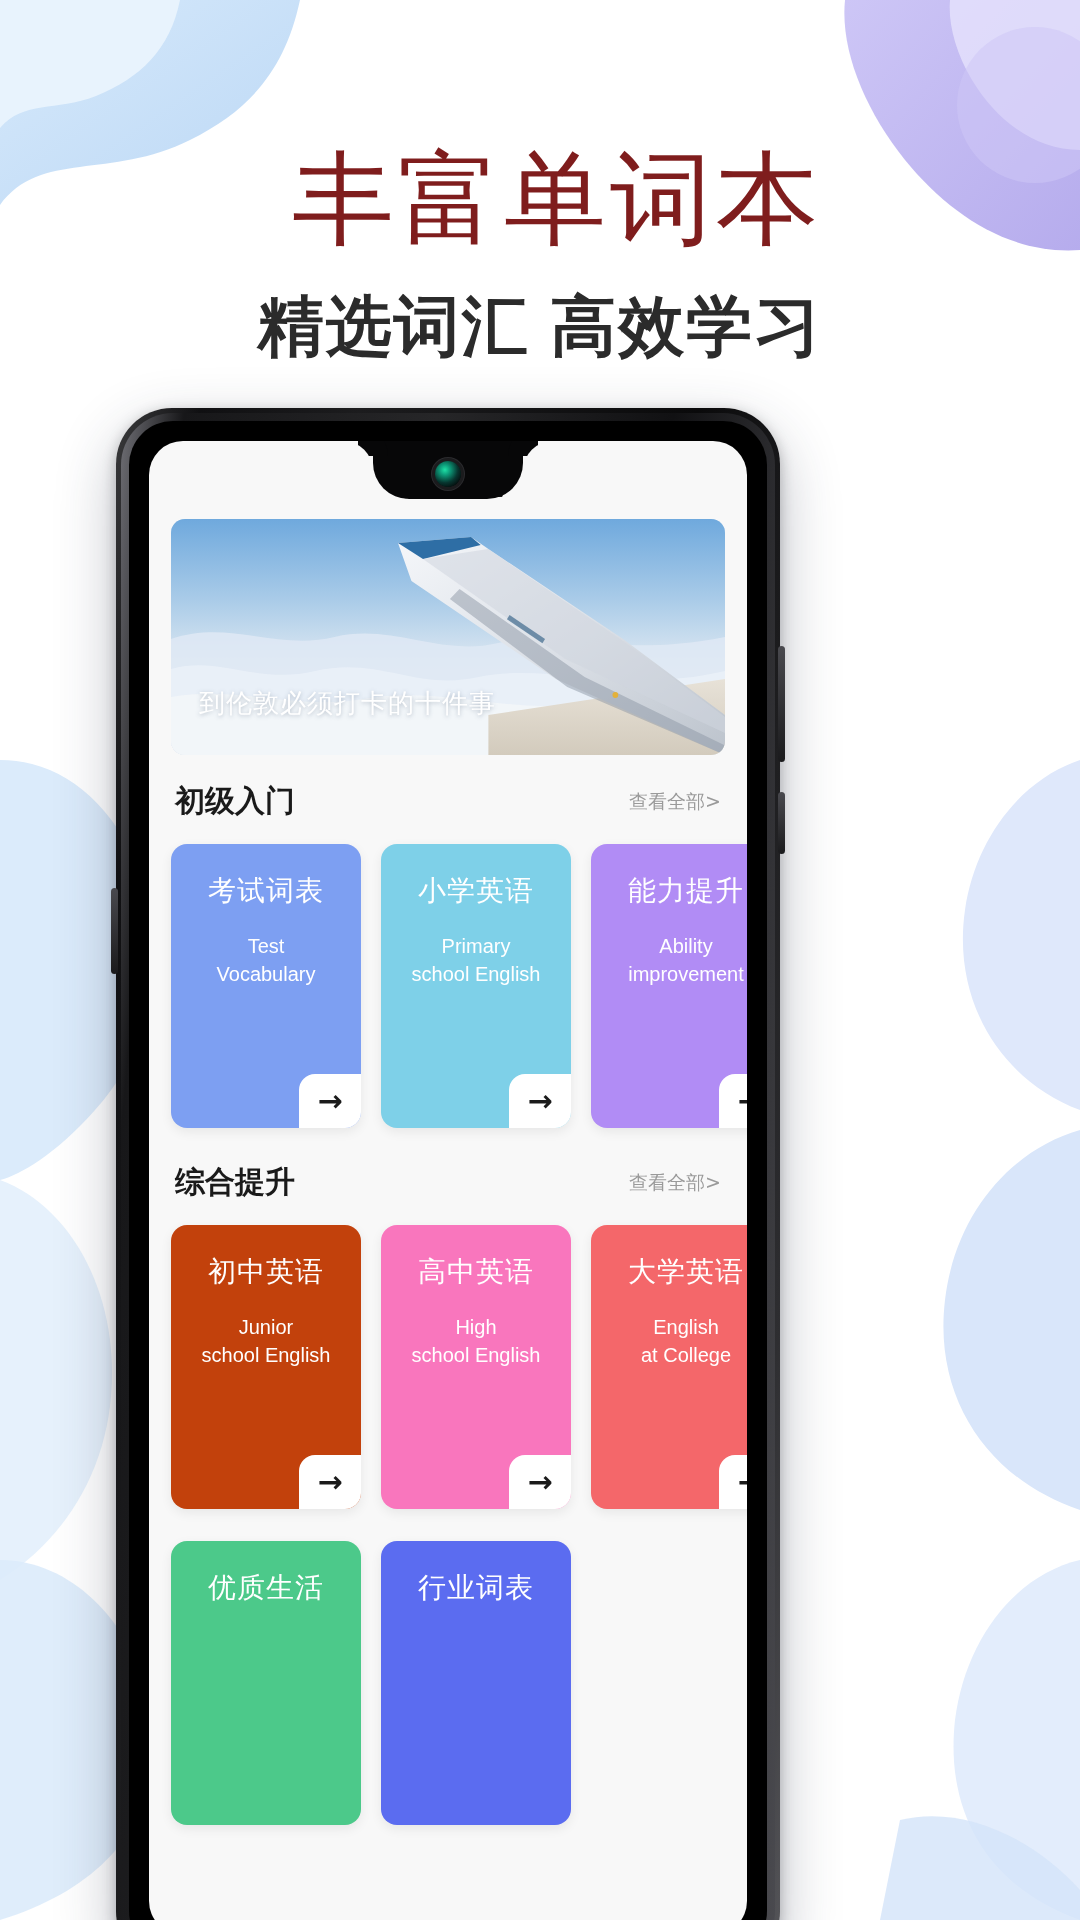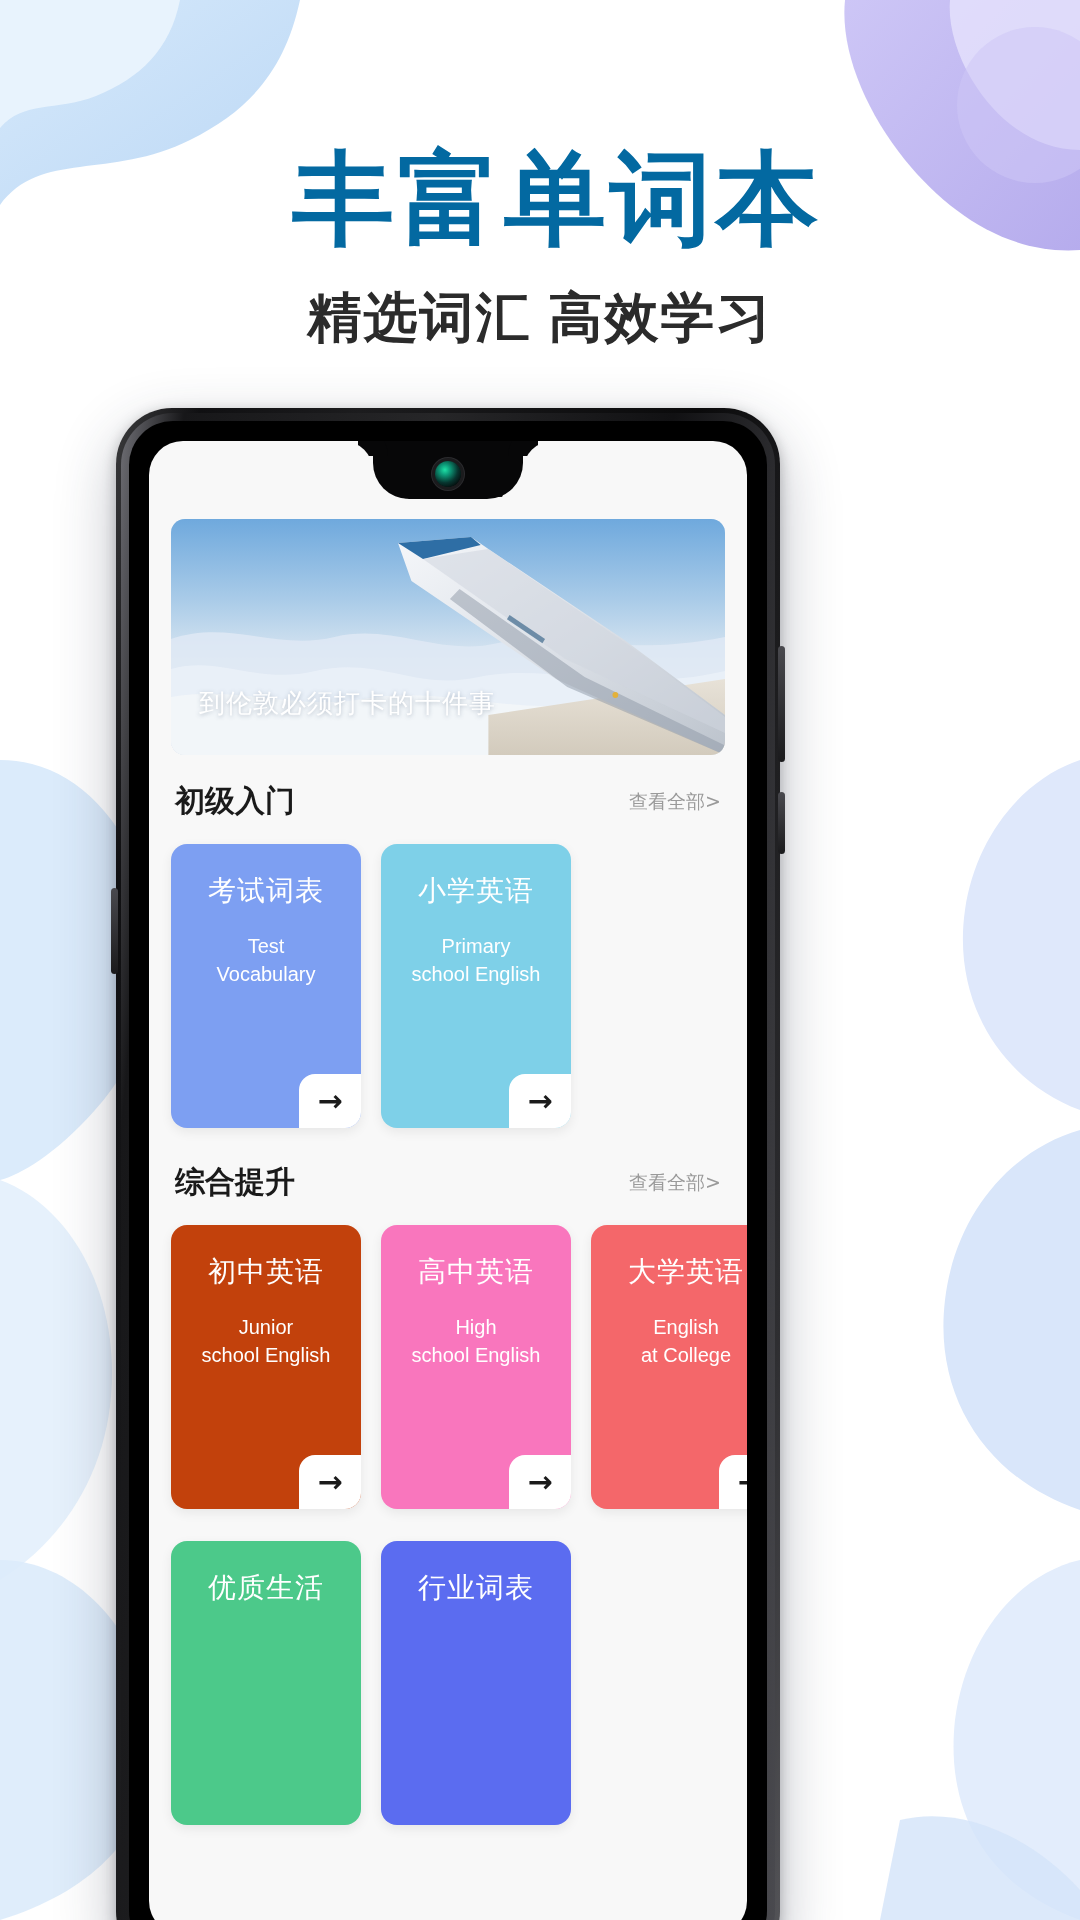--- a/index.html
+++ b/index.html
@@ -12,29 +12,29 @@
   }
 
   
   #bg { position:absolute; inset:0; z-index:0; }
 
   
   .hero { position:absolute; top:0; left:0; width:1080px; z-index:5; text-align:center; }
   .hero-title {
     margin-top:148px;
     font-size:102px;
-    font-weight:bold;
+    font-weight:normal;
     letter-spacing:4px;
-    color:#0369a1;
+    color:#7f1d1d;
     line-height:1.0;
     margin-left:34px;
   }
   .hero-sub {
     margin-top:32px;
-    font-size:54px;
+    font-size:66px;
     font-weight:bold;
     letter-spacing:2px;
     color:#2b2b2b;
     text-align:center;
   }
 
   
   .phone {
     position:absolute;
     left:116px; top:408px;
@@ -265,20 +265,26 @@
           <div class="card-en" style="white-space:pre-line">Test
 Vocabulary</div>
           <div class="card-go">→</div>
         </div>
         <div class="card" style="background:#7ed0e8">
           <div class="card-cn">小学英语</div>
           <div class="card-en" style="white-space:pre-line">Primary
 school English</div>
           <div class="card-go">→</div>
         </div>
+        <div class="card" style="background:#b18cf5">
+          <div class="card-cn">能力提升</div>
+          <div class="card-en" style="white-space:pre-line">Ability
+improvement</div>
+          <div class="card-go">→</div>
+        </div>
       </div>
 
       <div class="sec-head" style="margin-top:34px">
         <div class="sec-title">综合提升</div>
         <div class="sec-more">查看全部&gt;</div>
       </div>
       <div class="card-row">
         <div class="card" style="background:#c2410c">
           <div class="card-cn">初中英语</div>
           <div class="card-en" style="white-space:pre-line">Junior

